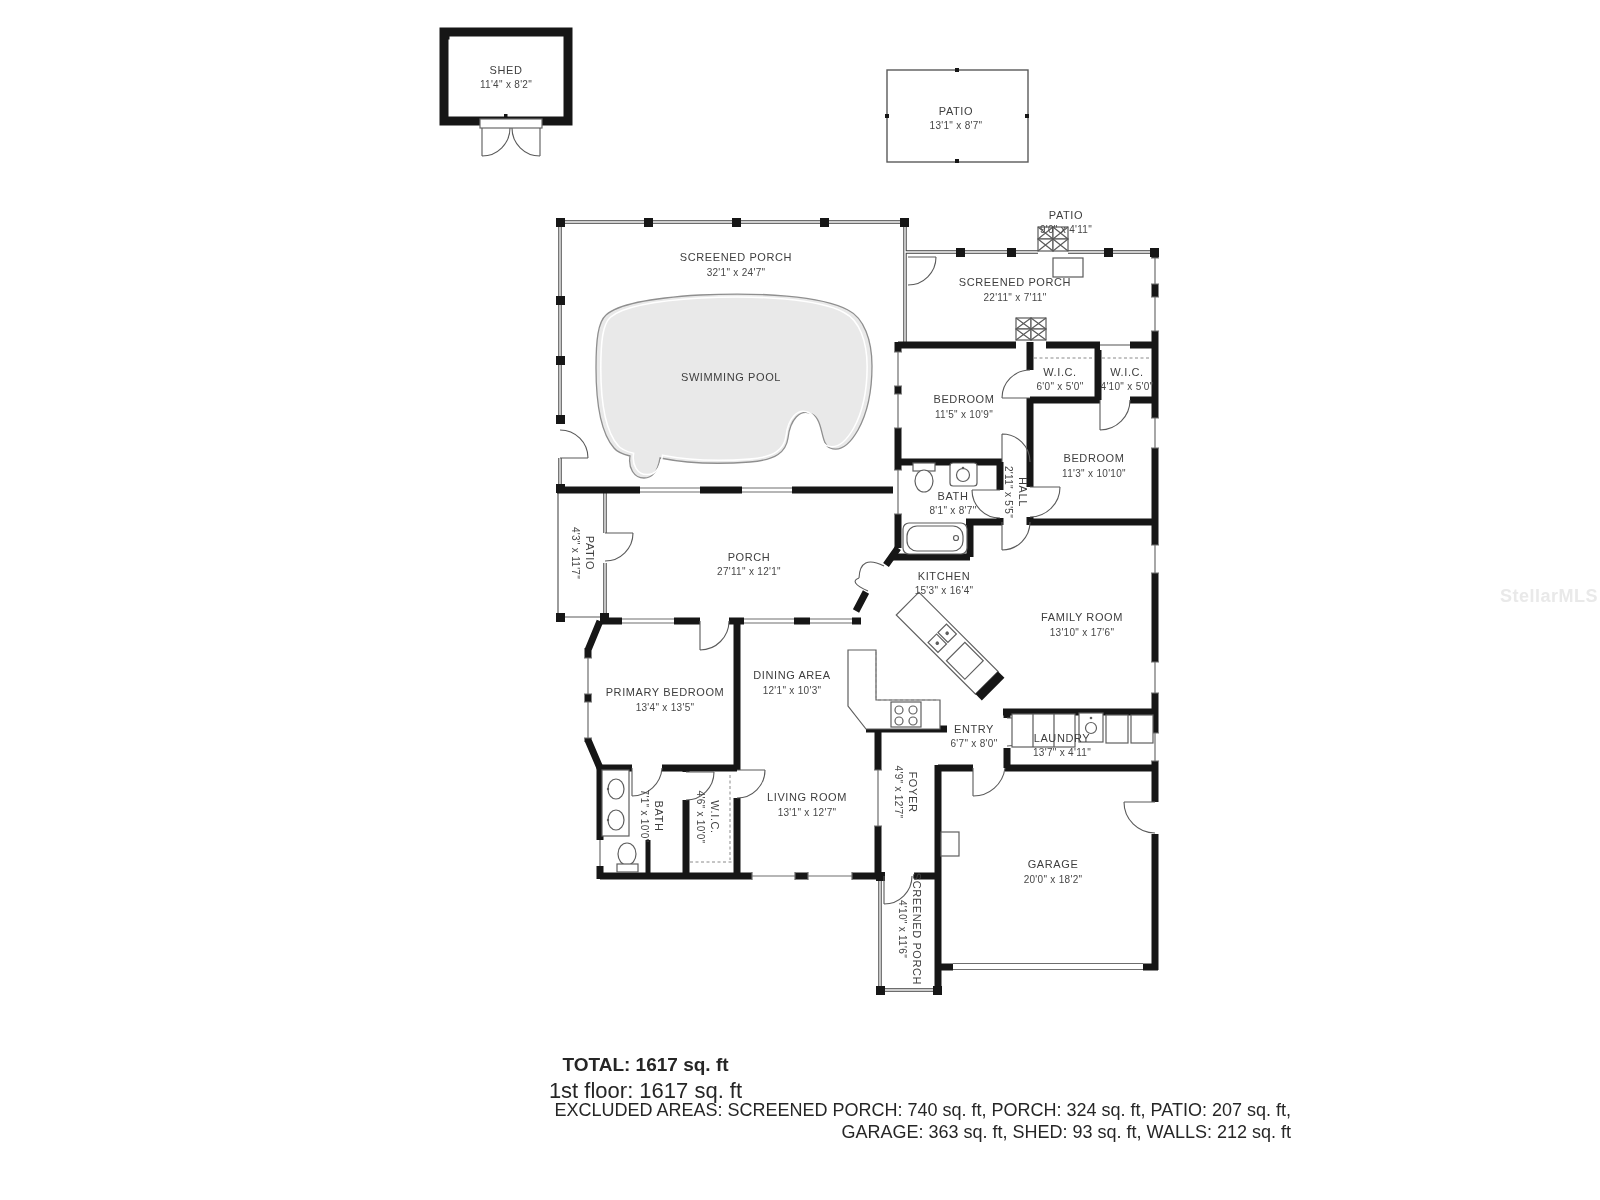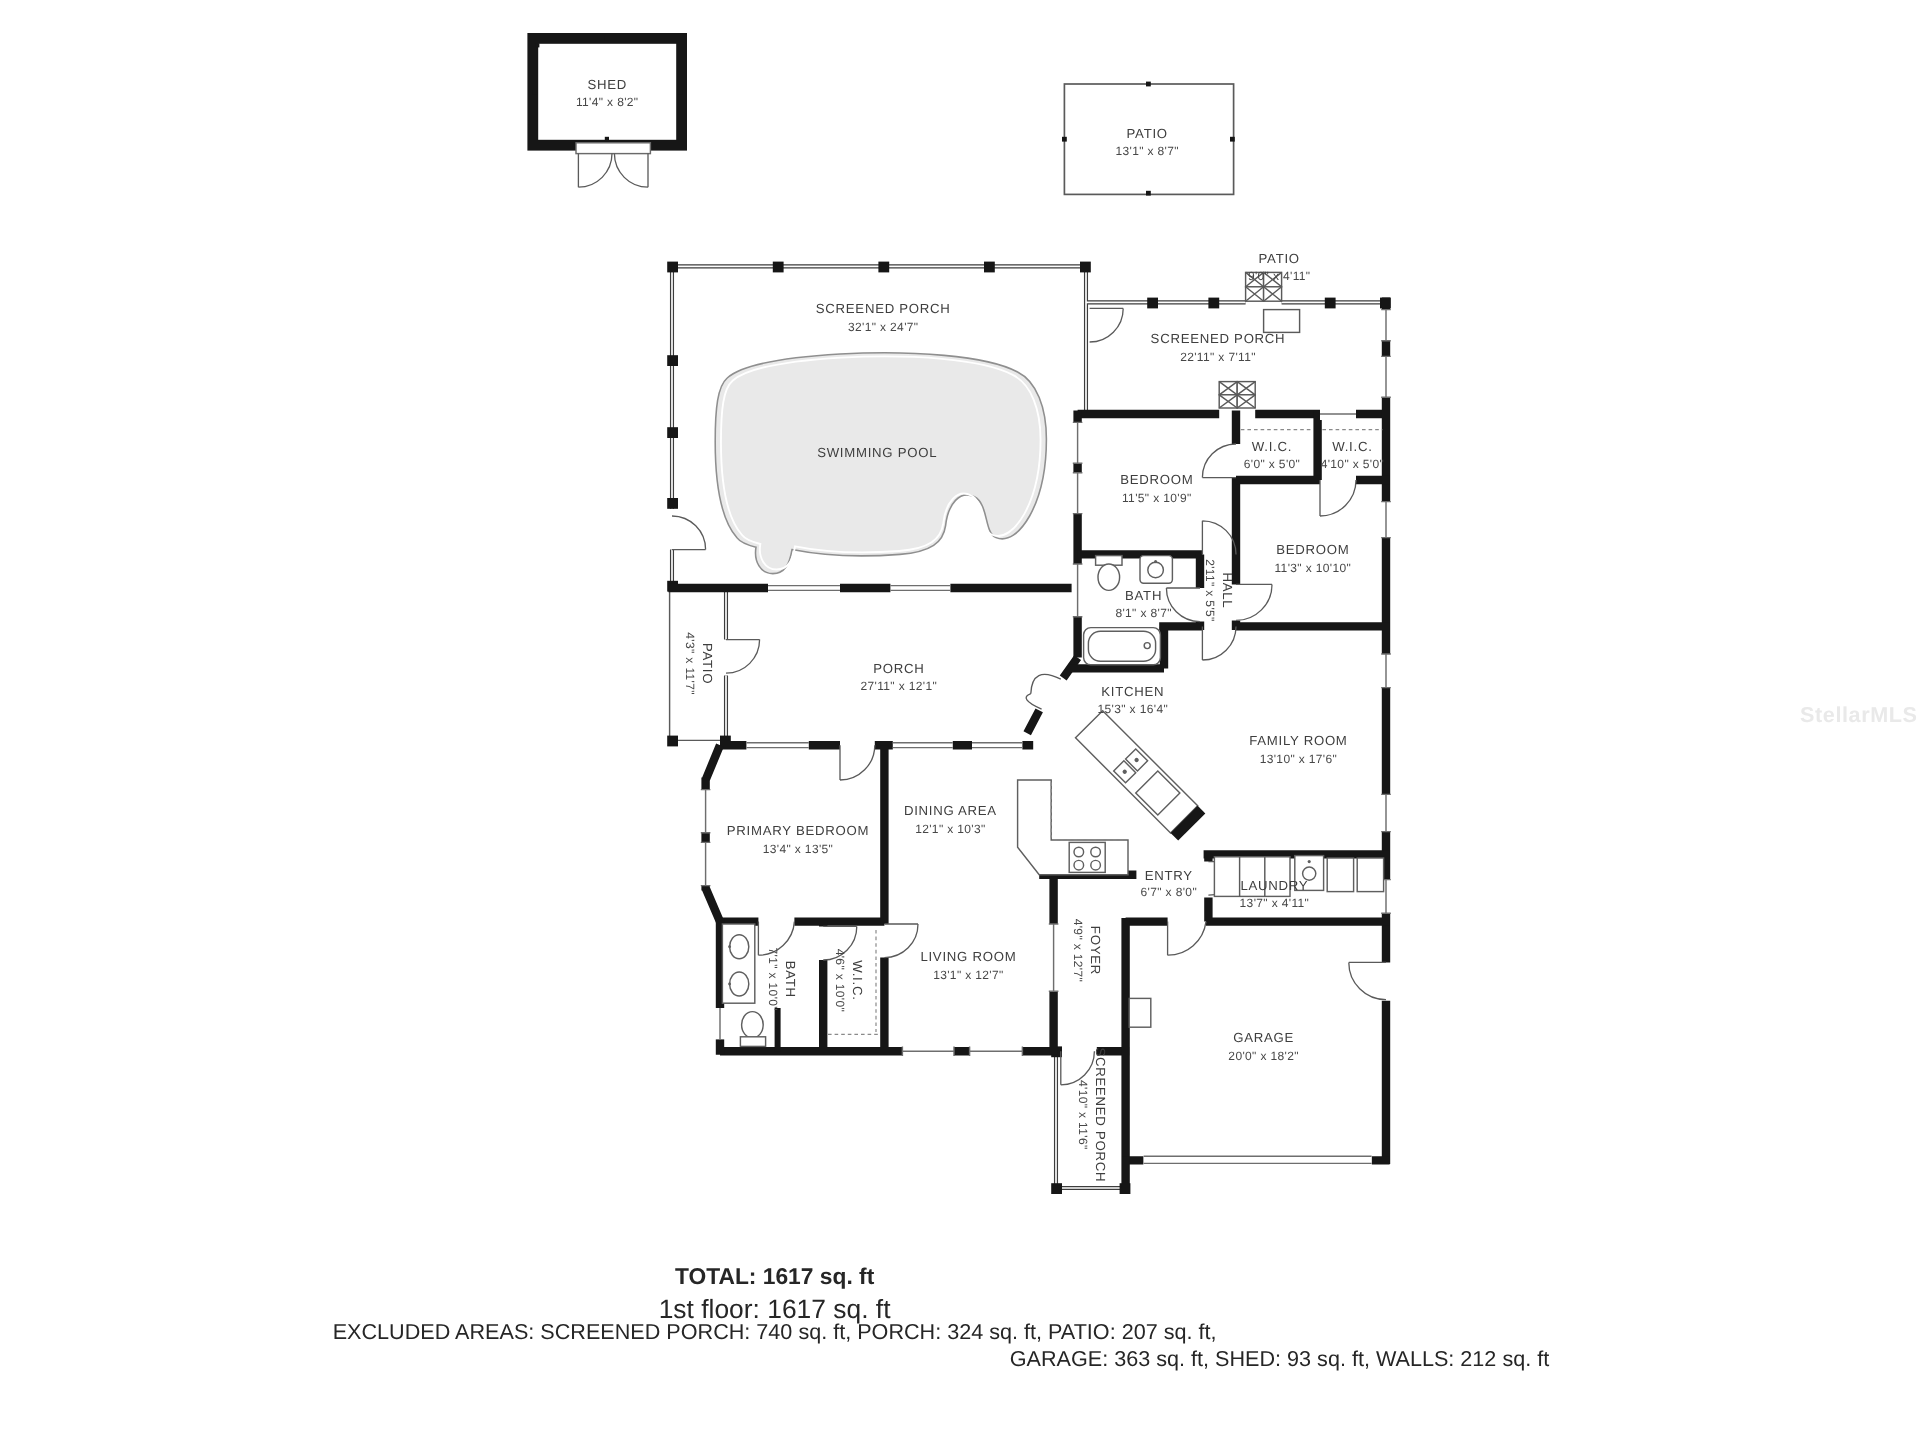--- a/index.html
+++ b/index.html
@@ -22,21 +22,21 @@
   .post{fill:#161616;}
   .dot{fill:#161616;}
   .rname{font-family:"Liberation Sans",sans-serif;font-size:11px;letter-spacing:.6px;fill:#3e3e3e;text-anchor:middle;}
   .rdims{font-family:"Liberation Sans",sans-serif;font-size:10px;letter-spacing:.3px;fill:#474747;text-anchor:middle;}
   .pool{fill:#e9e9e9;stroke:#8f8f8f;stroke-width:1.3;}
   .poolin{fill:none;stroke:#ffffff;stroke-width:1.6;}
   
   .summary{position:absolute;left:0;width:1291px;text-align:center;color:#262626;}
   .sum-total{top:1054px;font-size:19px;font-weight:bold;}
   .sum-floor{top:1078px;font-size:22px;}
-  .sum-ex1{top:1100px;font-size:18px;}
+  .sum-ex1{top:1100px;font-size:18px;text-align:right;}
   .sum-ex2{top:1122px;font-size:18px;text-align:right;}
   .sum-footer{top:1159px;font-size:10.5px;color:#4f4f4f;letter-spacing:.3px;}
   .watermark{position:absolute;left:1500px;top:586px;font-size:18px;font-weight:bold;
              color:#e9e9e9;letter-spacing:.5px;}
 </style>
 </head>
 <body>
 
 <div class="canvas">
 

